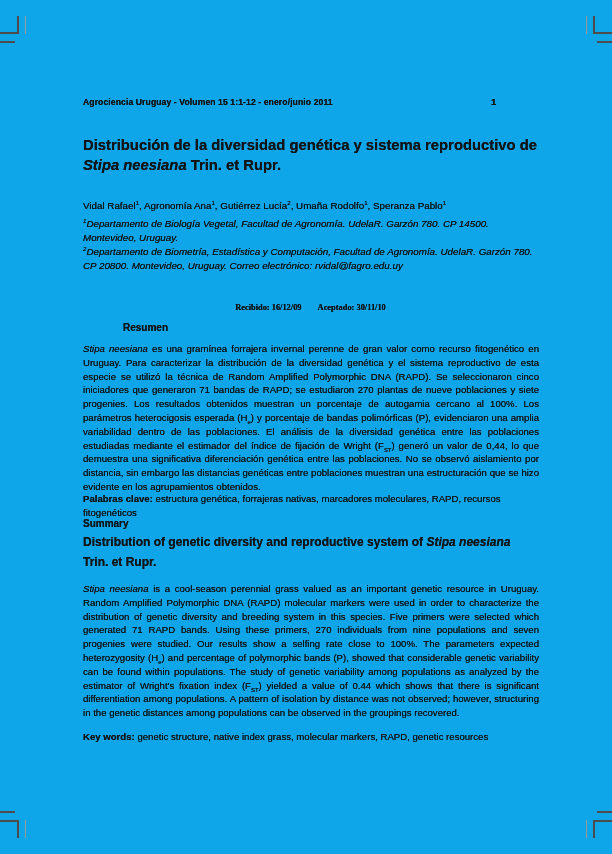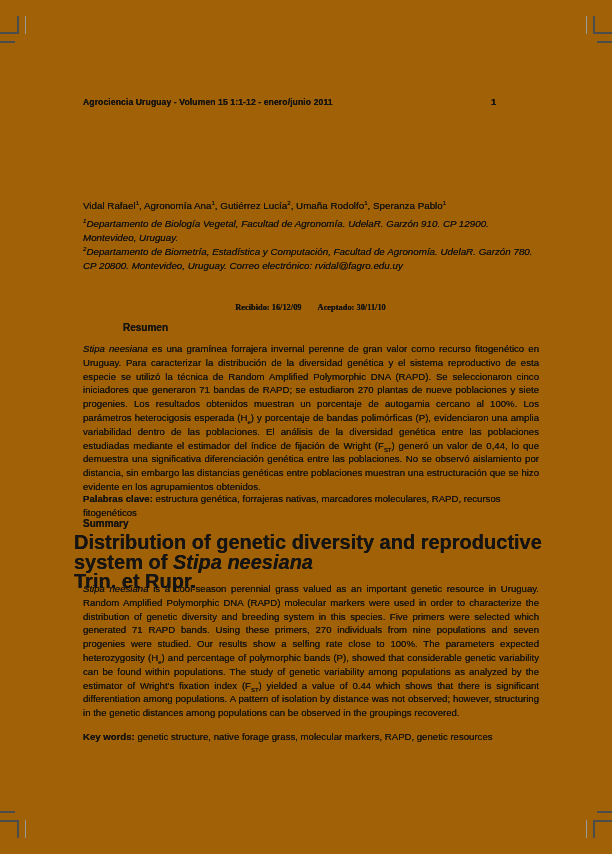--- a/index.html
+++ b/index.html
@@ -1,35 +1,35 @@
 <!DOCTYPE html>
 <html><head>
 <meta charset="utf-8">
 <style>
   html,body{margin:0;padding:0;background:#ffffff;}
   .page{
     position:relative;
     width:612px;height:854px;
-    background:#a16207;
+    background:#0ea5e9;
     font-family:"Liberation Sans", sans-serif;
     color:#141414;
     overflow:hidden;
   }
   .txt{ text-shadow:0 0 .35px rgba(0,0,0,.85); }
 
   
   .cm{position:absolute;background:#4c4c4c;}
   .cm.light{background:#9a9a9a;}
 
   
   .journal-line{position:absolute;left:83px;top:97px;width:455px;font-size:8.6px;font-weight:700;letter-spacing:.1px;}
   .page-number{position:absolute;left:491px;top:96px;font-size:9.5px;font-weight:700;}
 
   .title-es{position:absolute;left:83px;top:136px;width:472px;font-size:14.8px;font-weight:700;line-height:19.5px;}
-  .title-en{position:absolute;left:74px;top:533px;width:490px;font-size:20px;font-weight:700;line-height:19.5px;}
+  .title-en{position:absolute;left:83px;top:533px;width:490px;font-size:12px;font-weight:700;line-height:19.5px;}
 
   .authors{position:absolute;left:83px;top:200px;width:460px;font-size:9.8px;}
   .affiliations{position:absolute;left:83px;top:217px;width:458px;font-size:9.8px;font-style:italic;line-height:13.9px;}
   .affiliations p{margin:0;}
 
   .received-line{position:absolute;left:83px;top:303px;width:455px;font-size:8.4px;font-weight:700;text-align:center;font-family:Liberation Serif, serif;}
   .received-line span{margin:0 7px;}
 
   .section-heading{position:absolute;left:83px;font-size:10px;font-weight:700;}
   .h-resumen{top:322px;margin-left:40px;}
@@ -75,34 +75,35 @@
   <div>
     <div class="cm" style="left:593px;top:820px;width:2px;height:18px;"></div>
     <div class="cm" style="left:594px;top:820px;width:18px;height:2px;"></div>
     <div class="cm light" style="left:586px;top:820px;width:1px;height:18px;"></div>
     <div class="cm" style="left:597px;top:811px;width:15px;height:2px;"></div>
   </div>
 
   <div class="journal-line txt">Agrociencia Uruguay - Volumen 15 1:1-12 - enero/junio 2011</div>
   <div class="page-number txt">1</div>
 
+  <h1 class="title-es txt" style="margin:0;"><span>Distribución de la diversidad genética y sistema reproductivo de</span><br><span class="seg-i">Stipa neesiana</span><span> Trin. et Rupr.</span></h1>
 
   <div class="authors txt"><span>Vidal Rafael</span><span class="seg-sup">1</span><span>, Agronomía Ana</span><span class="seg-sup">1</span><span>, Gutiérrez Lucía</span><span class="seg-sup">2</span><span>, Umaña Rodolfo</span><span class="seg-sup">1</span><span>, Speranza Pablo</span><span class="seg-sup">1</span></div>
   <div class="affiliations">
-    <p class="txt"><span class="seg-sup">1</span><span>Departamento de Biología Vegetal, Facultad de Agronomía. UdelaR. Garzón 910. CP 12900. Montevideo, Uruguay.</span></p>
+    <p class="txt"><span class="seg-sup">1</span><span>Departamento de Biología Vegetal, Facultad de Agronomía. UdelaR. Garzón 780. CP 14500. Montevideo, Uruguay.</span></p>
     <p class="txt"><span class="seg-sup">2</span><span>Departamento de Biometría, Estadística y Computación, Facultad de Agronomía. UdelaR. Garzón 780. CP 20800. Montevideo, Uruguay. Correo electrónico: rvidal@fagro.edu.uy</span></p>
   </div>
 
   <div class="received-line txt">
     <span>Recibido: 16/12/09</span>
     <span>Aceptado: 30/11/10</span>
   </div>
 
   <div class="section-heading h-resumen txt">Resumen</div>
   <p class="abstract abstract-es txt" style="margin:0;"><span class="seg-i">Stipa neesiana</span><span> es una gramínea forrajera invernal perenne de gran valor como recurso fitogenético en Uruguay. Para caracterizar la distribución de la diversidad genética y el sistema reproductivo de esta especie se utilizó la técnica de Random Amplified Polymorphic DNA (RAPD). Se seleccionaron cinco iniciadores que generaron 71 bandas de RAPD; se estudiaron 270 plantas de nueve poblaciones y siete progenies. Los resultados obtenidos muestran un porcentaje de autogamia cercano al 100%. Los parámetros heterocigosis esperada (H</span><span class="seg-sub">e</span><span>) y porcentaje de bandas polimórficas (P), evidenciaron una amplia variabilidad dentro de las poblaciones. El análisis de la diversidad genética entre las poblaciones estudiadas mediante el estimador del índice de fijación de Wright (F</span><span class="seg-sub">ST</span><span>) generó un valor de 0,44, lo que demuestra una significativa diferenciación genética entre las poblaciones. No se observó aislamiento por distancia, sin embargo las distancias genéticas entre poblaciones muestran una estructuración que se hizo evidente en los agrupamientos obtenidos.</span></p>
   <p class="keywords kw-es txt" style="margin:0;"><span class="seg-b">Palabras clave: </span><span>estructura genética, forrajeras nativas, marcadores moleculares, RAPD, recursos fitogenéticos</span></p>
 
   <div class="section-heading h-summary txt">Summary</div>
   <h2 class="title-en txt" style="margin:0;"><span>Distribution of genetic diversity and reproductive system of </span><span class="seg-i">Stipa neesiana</span><br><span>Trin. et Rupr.</span></h2>
   <p class="abstract abstract-en txt" style="margin:0;"><span class="seg-i">Stipa neesiana</span><span> is a cool-season perennial grass valued as an important genetic resource in Uruguay. Random Amplified Polymorphic DNA (RAPD) molecular markers were used in order to characterize the distribution of genetic diversity and breeding system in this species. Five primers were selected which generated 71 RAPD bands. Using these primers, 270 individuals from nine populations and seven progenies were studied. Our results show a selfing rate close to 100%. The parameters expected heterozygosity (H</span><span class="seg-sub">e</span><span>) and percentage of polymorphic bands (P), showed that considerable genetic variability can be found within populations. The study of genetic variability among populations as analyzed by the estimator of Wright's fixation index (F</span><span class="seg-sub">ST</span><span>) yielded a value of 0.44 which shows that there is significant differentiation among populations. A pattern of isolation by distance was not observed; however, structuring in the genetic distances among populations can be observed in the groupings recovered.</span></p>
-  <p class="keywords kw-en txt" style="margin:0;"><span class="seg-b">Key words: </span><span>genetic structure, native forage grass, molecular markers, RAPD, genetic resources</span></p>
+  <p class="keywords kw-en txt" style="margin:0;"><span class="seg-b">Key words: </span><span>genetic structure, native index grass, molecular markers, RAPD, genetic resources</span></p>
 
 </div>
 
 </body></html>

